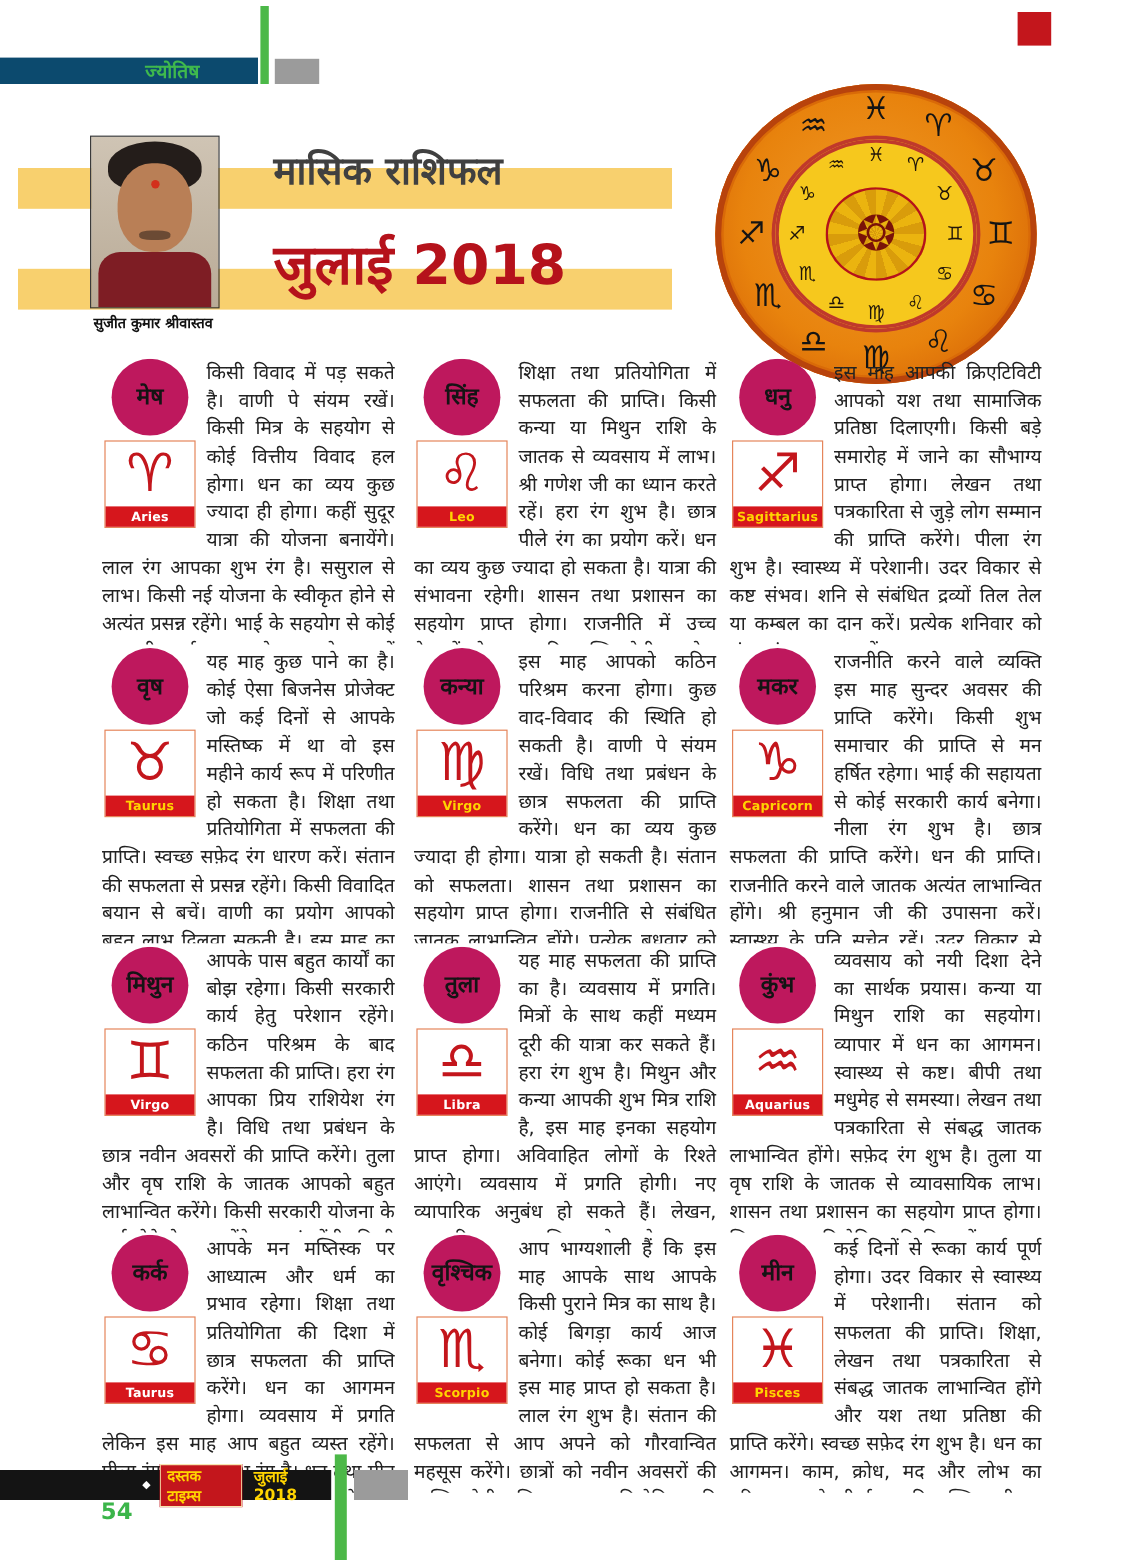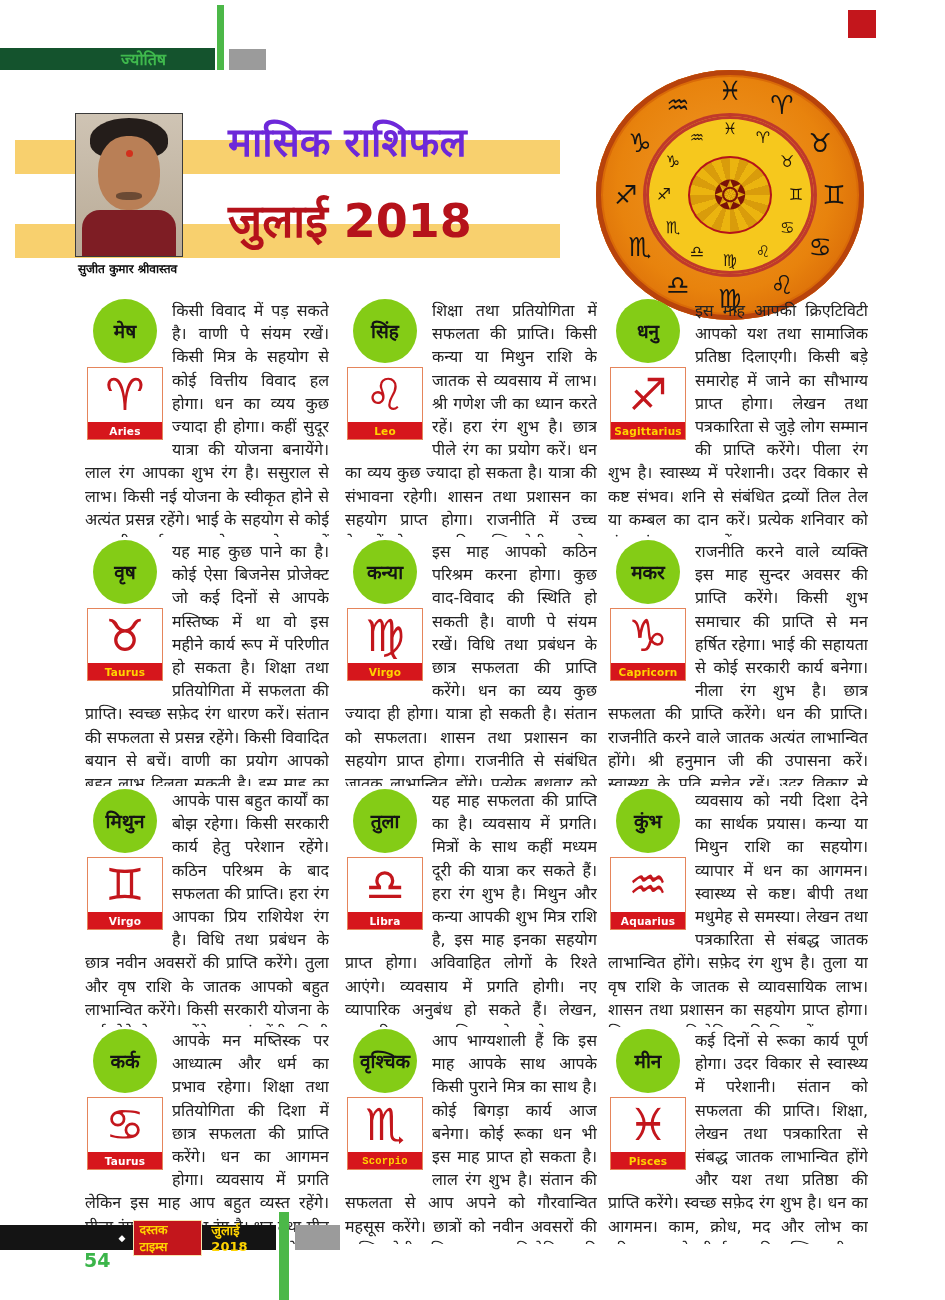--- a/index.html
+++ b/index.html
@@ -2,31 +2,31 @@
 <html><head>
 <meta charset="utf-8">
 <style>
   html,body{margin:0;padding:0;}
   body{
     width:945px;height:1300px;position:relative;background:#fff;
     font-family:"DejaVu Sans",sans-serif;overflow:hidden;
     -webkit-font-smoothing:antialiased;
   }
   
-  .topbar{position:absolute;left:0;top:48px;width:215px;height:22px;background:#14532d;
+  .topbar{position:absolute;left:0;top:48px;width:215px;height:22px;background:#0c4a6e;
           display:flex;align-items:center;justify-content:center;padding-left:72px;box-sizing:border-box;}
   .topbar span{color:#3fb94d;font-size:16px;font-weight:bold;}
   .top-green-bar{position:absolute;left:217px;top:5px;width:7px;height:65px;background:#4cb848;}
   .top-gray-box{position:absolute;left:229px;top:49px;width:37px;height:21px;background:#9b9b9b;}
   .corner-red{position:absolute;left:848px;top:10px;width:28px;height:28px;background:#c3161c;}
 
   
   .stripe{position:absolute;left:15px;width:545px;height:34px;background:#f8d06e;}
   .stripe.s1{top:140px;} .stripe.s2{top:224px;}
-  .main-title{position:absolute;left:228px;top:112px;font-size:40px;font-weight:bold;color:#6d28d9;line-height:60px;}
+  .main-title{position:absolute;left:228px;top:112px;font-size:32px;font-weight:bold;color:#404040;line-height:60px;}
   .sub-title{position:absolute;left:228px;top:190px;font-size:46px;font-weight:bold;color:#b5121b;line-height:62px;}
   .author-name{position:absolute;left:78px;top:260px;font-size:12px;font-weight:bold;color:#111;}
 
   
   .photo{position:absolute;left:75px;top:113px;width:106px;height:142px;border:1px solid #3a3a3a;
          background:linear-gradient(#cfc4b4,#b9ab97);overflow:hidden;}
   .photo .hair{position:absolute;left:14px;top:4px;width:78px;height:42px;border-radius:50% 50% 40% 40%;background:#241d1a;}
   .photo .face{position:absolute;left:22px;top:22px;width:62px;height:74px;border-radius:46%;background:#b97f56;}
   .photo .tilak{position:absolute;left:50px;top:36px;width:7px;height:7px;border-radius:50%;background:#d2301c;}
   .photo .mouth{position:absolute;left:40px;top:78px;width:26px;height:8px;border-radius:40%;background:#6b4a34;}
@@ -52,21 +52,21 @@
   .ring span:nth-child(5){--a:120deg;} .ring span:nth-child(6){--a:150deg;}
   .ring span:nth-child(7){--a:180deg;} .ring span:nth-child(8){--a:210deg;}
   .ring span:nth-child(9){--a:240deg;} .ring span:nth-child(10){--a:270deg;}
   .ring span:nth-child(11){--a:300deg;}.ring span:nth-child(12){--a:330deg;}
 
   
   .sign-block{position:absolute;overflow:hidden;}
   .c1{left:85px;width:244px;} .c2{left:345px;width:252px;} .c3{left:608px;width:260px;}
   .r1{top:299px;height:238px;} .r2{top:540px;height:246px;} .r3{top:789px;height:238px;} .r4{top:1029px;height:215px;}
   .badge{float:left;width:80px;margin:0 7px 4px 0;}
-  .badge-circle{width:64px;height:64px;margin:0 auto;border-radius:50%;background:#84cc16;
+  .badge-circle{width:64px;height:64px;margin:0 auto;border-radius:50%;background:#be185d;
                 display:flex;align-items:center;justify-content:center;text-align:center;}
   .badge-circle span{font-size:19px;font-weight:bold;color:#141414;line-height:1;}
   .icon-box{width:74px;margin:4px auto 0;border:1px solid #e5855b;background:#fff;}
   .icon-glyph{height:54px;display:flex;align-items:center;justify-content:center;
               font-size:44px;color:#c3161c;line-height:1;}
   .icon-label{height:17px;background:#d6161c;display:flex;align-items:center;justify-content:center;
               font-size:10.5px;font-weight:bold;letter-spacing:.2px;}
   .sign-text{margin:0;font-size:16px;line-height:1.45;color:#222;text-align:justify;}
 
   
@@ -261,21 +261,21 @@
   </div>
   <p class="sign-text">आपके मन मष्तिस्क पर आध्यात्म और धर्म का प्रभाव रहेगा। शिक्षा तथा प्रतियोगिता की दिशा में छात्र सफलता की प्राप्ति करेंगे। धन का आगमन होगा। व्यवसाय में प्रगति लेकिन इस माह आप बहुत व्यस्त रहेंगे। पीला रंग आपका शुभ रंग है। धनु तथा मीन राशि के जातक से आपको व्यापार में लाभ होगा। शिक्षा तथा प्रतियोगिता की दिशा में चल रहा प्रयास सार्थक होगा। धार्मिक यात्रा हो सकती है।</p>
 </section>
 <section class="sign-block r4 c2">
   <div class="badge">
     <div class="badge-circle">
         <span>वृश्चिक</span>
       </div>
     <div class="icon-box">
       <div class="icon-glyph">♏</div>
-      <div class="icon-label" style="color: rgb(255, 212, 0); font-family: Liberation Mono, monospace;">Scorpio</div>
+      <div class="icon-label" style="color: rgb(255, 212, 0);">Scorpio</div>
     </div>
   </div>
   <p class="sign-text">आप भाग्यशाली हैं कि इस माह आपके साथ आपके किसी पुराने मित्र का साथ है। कोई बिगड़ा कार्य आज बनेगा। कोई रूका धन भी इस माह प्राप्त हो सकता है। लाल रंग शुभ है। संतान की सफलता से आप अपने को गौरवान्वित महसूस करेंगे। छात्रों को नवीन अवसरों की प्राप्ति होगी। शिक्षा तथा प्रतियोगिता की दिशा में चल रहा प्रयास सफल रहेगा। राजनीति से संबंधित जातक नवीन अवसरों की प्राप्ति करेंगे। वाणी के संयम रखें। तिल का दान करें।</p>
 </section>
 <section class="sign-block r4 c3">
   <div class="badge">
     <div class="badge-circle">
         <span>मीन</span>
       </div>
     <div class="icon-box">

